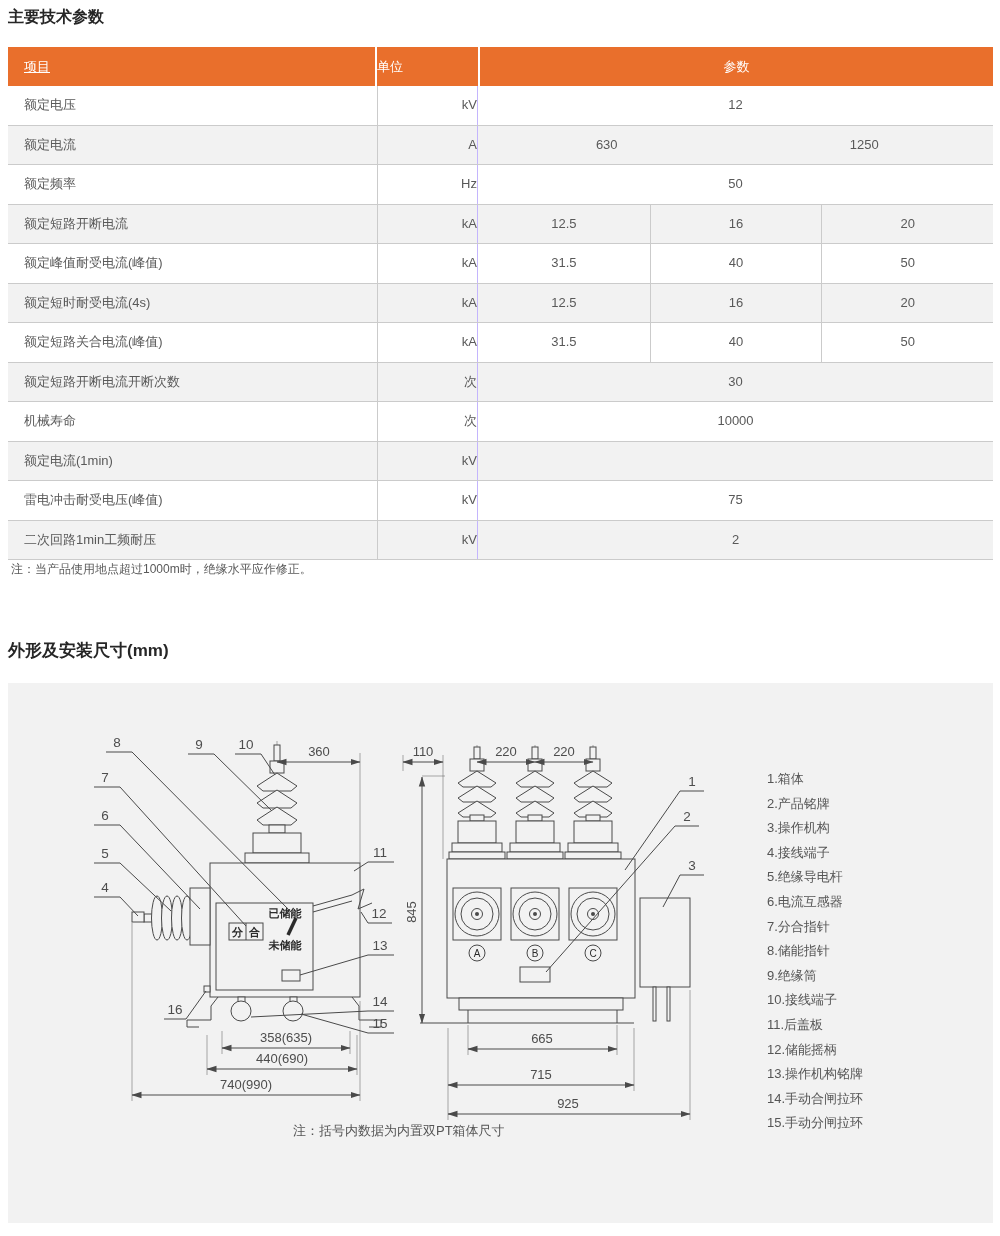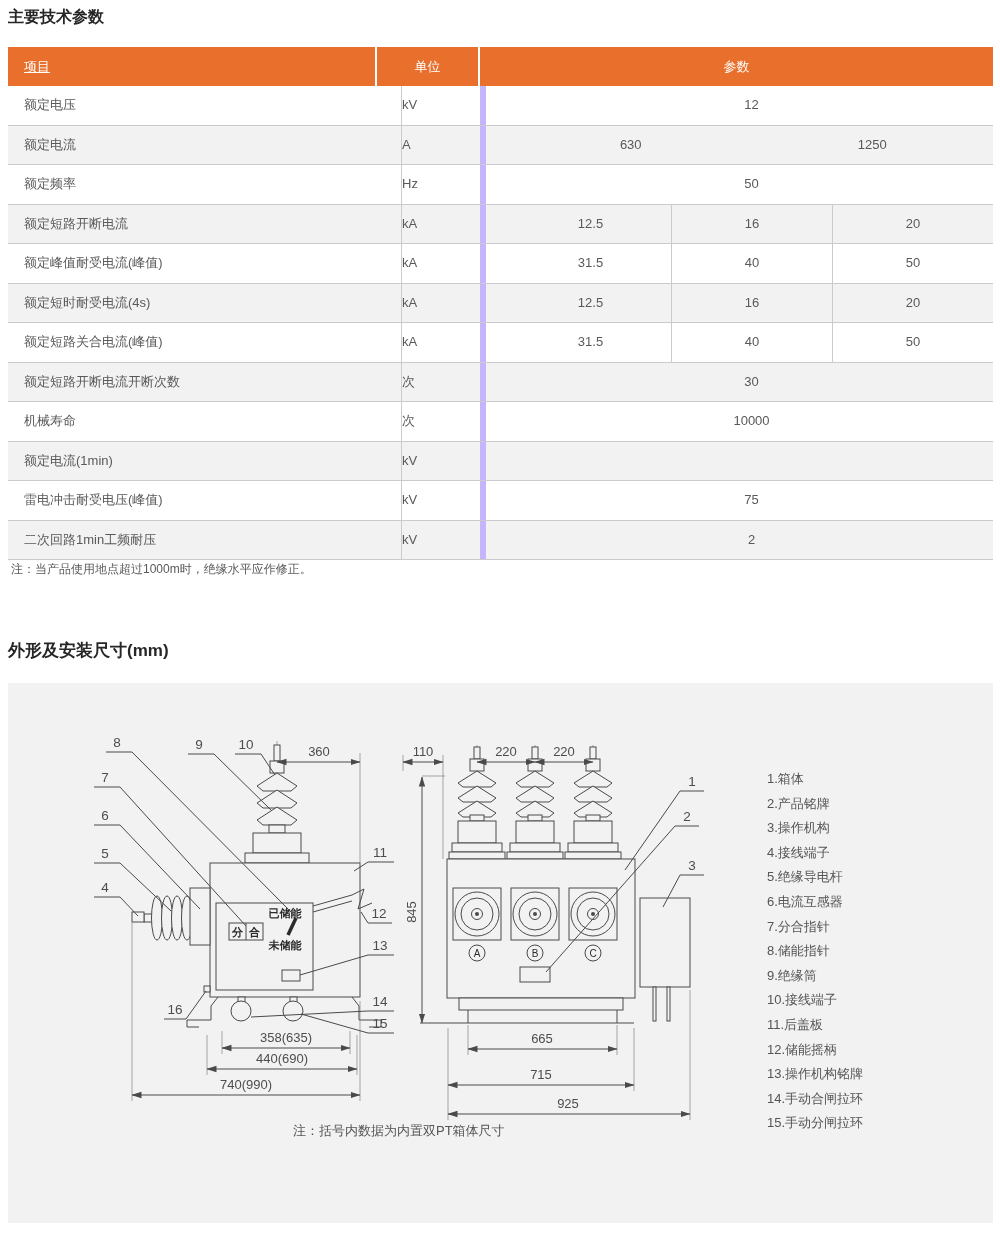--- a/index.html
+++ b/index.html
@@ -7,26 +7,26 @@
        font-family:"Liberation Sans","DejaVu Sans",sans-serif;color:#595959;}
   .abs{position:absolute;}
   
   #title1{left:8px;top:7px;font-size:16px;font-weight:bold;color:#262626;}
   #note1{left:11px;top:561px;font-size:12px;color:#595959;}
   #title2{left:8px;top:639px;font-size:17px;font-weight:bold;color:#262626;}
   
   #spec{left:8px;top:47px;width:985px;font-size:13px;}
   .thead{display:flex;height:39px;background:#E96F2C;color:#ffffff;}
   .thead .h1{width:369px;line-height:39px;padding-left:16px;box-sizing:border-box;border-right:2px solid #ffffff;text-decoration:underline;}
-  .thead .h2{width:101px;line-height:39px;text-align:center;border-right:2px solid #ffffff;}
+  .thead .h2{width:101px;line-height:39px;border-right:2px solid #ffffff;}
   .thead .h3{flex:1;line-height:39px;text-align:center;}
-  .trow{display:flex;height:38.5px;border-bottom:1px solid #CBCBCB;background:#ffffff;gap:24px;}
+  .trow{display:flex;height:38.5px;border-bottom:1px solid #CBCBCB;background:#ffffff;}
   .trow.alt{background:#F2F2F2;}
   .trow .c1{width:369px;line-height:38.5px;padding-left:16px;box-sizing:border-box;}
-  .trow .c2{width:85px;line-height:38.5px;text-align:left;border-left:1px solid #CBCBCB;border-right:6px solid #c4b5fd;box-sizing:border-box;}
+  .trow .c2{width:101px;line-height:38.5px;text-align:right;border-left:1px solid #CBCBCB;border-right:1px solid #c4b5fd;box-sizing:border-box;}
   .trow .c3{flex:1;display:flex;}
   .trow .c3 > div{line-height:38.5px;text-align:center;box-sizing:border-box;}
   .span1 > div{width:100%;}
   .split2 > div{width:50%;}
   .split3 > div{width:33.333%;}
   .split3 > div + div{border-left:1px solid #CBCBCB;}
   
   #panel{left:8px;top:683px;width:985px;height:540px;background:#F2F2F2;}
   #legend{left:759px;top:84px;font-size:13px;line-height:24.6px;color:#555555;}
   #dnote{left:285px;top:439px;font-size:13px;color:#555555;}

